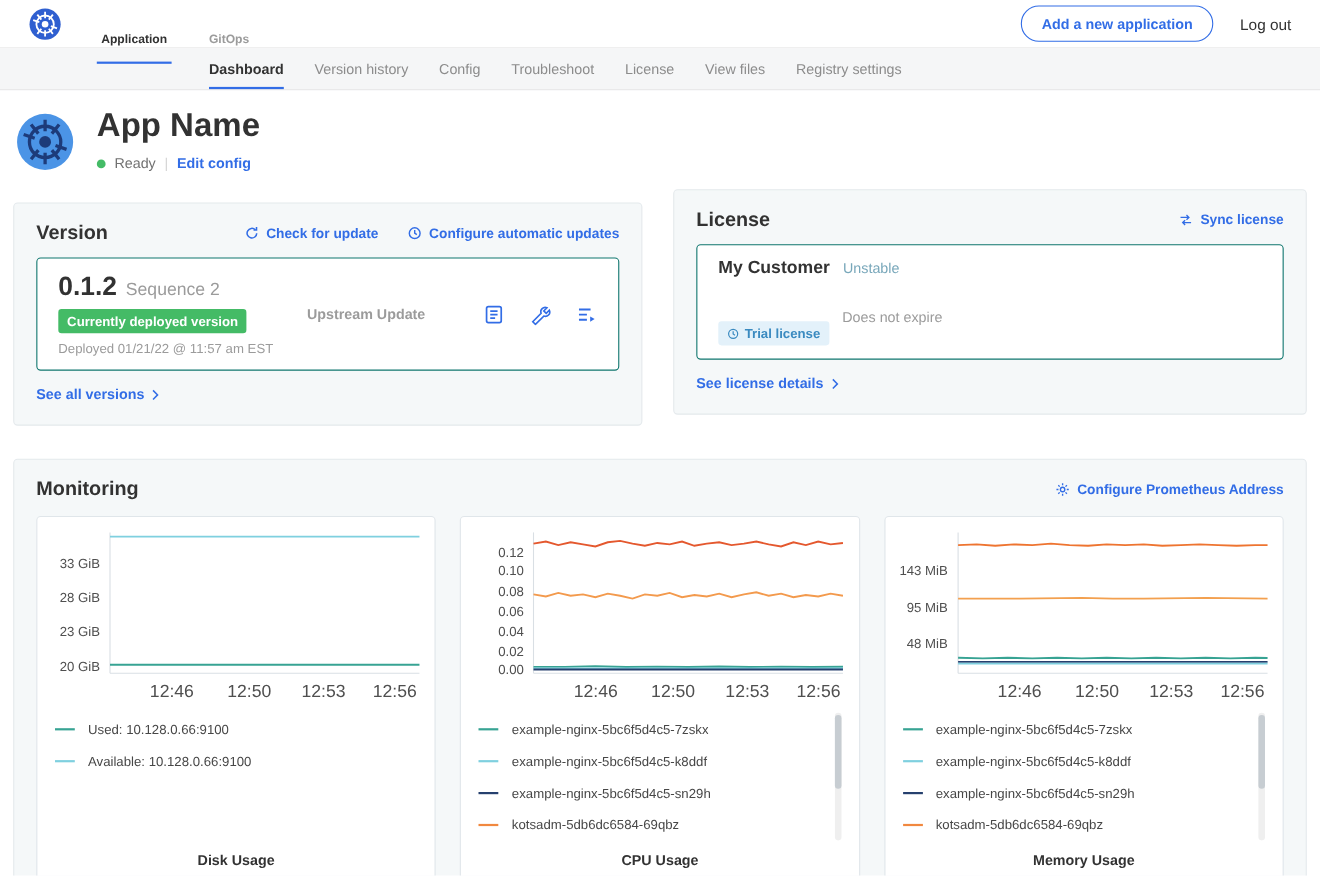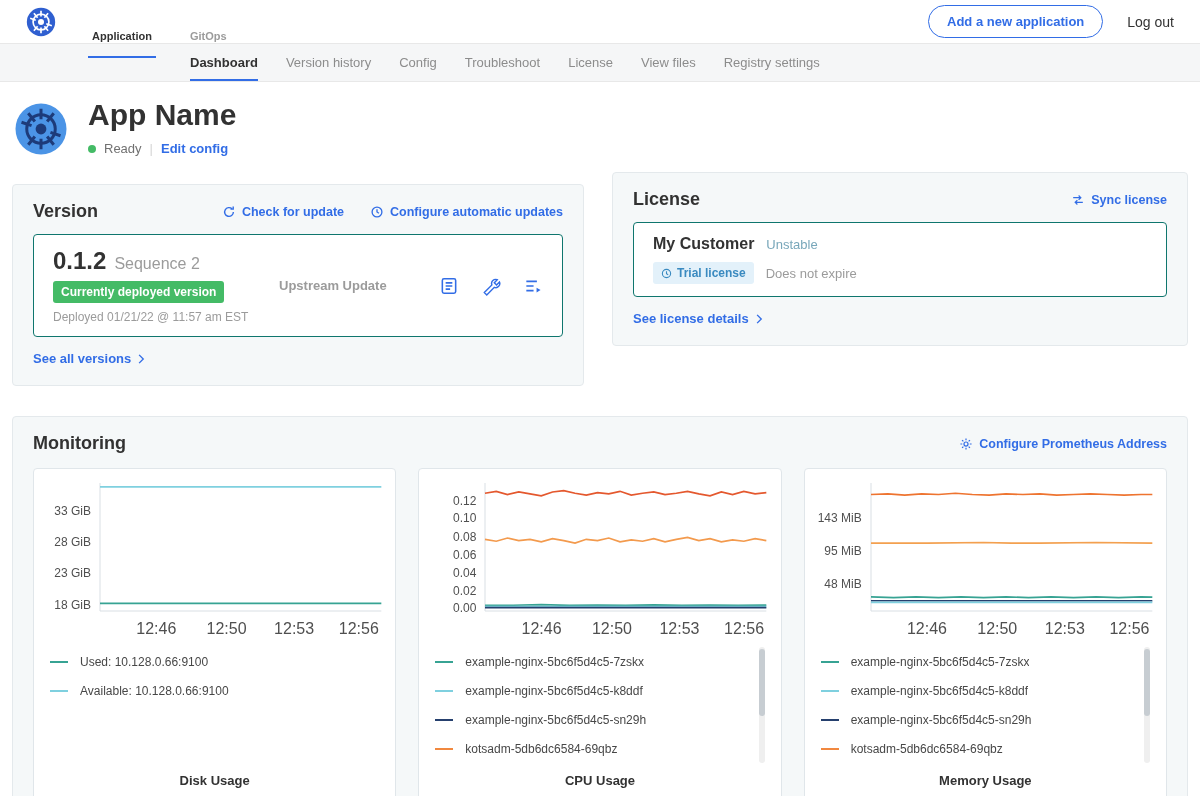--- a/index.html
+++ b/index.html
@@ -61,21 +61,21 @@
   .upstream { font-size: 13px; font-weight: bold; color: #9b9b9b; margin-left: 14px; }
   .v-icons { margin-left: auto; display: flex; gap: 22px; color: #326de6; align-items: center; }
   .icon-btn { background: none; border: none; color: #326de6; cursor: pointer; padding: 0; }
   .icon-btn svg { width: 20px; height: 20px; }
 
   
   .l-row1 { display: flex; align-items: baseline; gap: 12px; }
   .customer { font-size: 16px; font-weight: bold; }
   .channel { font-size: 13px; color: #78a7ba; }
   .l-row2 { margin-top: 9px; display: flex; align-items: center; gap: 12px; }
-  .badge-blue { display: inline-flex; align-items: center; gap: 5px; background: #e3f1fa; color: #3a8ac0; font-size: 12px; font-weight: bold; padding: 4px 8px; border-radius: 3px; }
+  .badge-blue { display: inline-flex; align-items: center; gap: 5px; background: #e3f1fa; color: #3a8ac0; font-size: 12px; font-weight: bold; padding: 4px 8px; border-radius: 3px; margin-top: 30px; }
   .badge-blue svg { width: 11px; height: 11px; }
   .expire { font-size: 13px; color: #9b9b9b; }
 
   
   .monitoring { margin-top: 30px; padding-bottom: 14px; }
   .charts-row { display: flex; gap: 22px; margin-top: 14px; }
   .chart-card { flex: 1; background: #fff; border: 1px solid #e0e6ea; border-radius: 4px; padding: 14px 14px 12px; display: flex; flex-direction: column; min-height: 330px; }
   .chart-area { display: flex; }
   .y-col { width: 52px; position: relative; height: 128px; flex-shrink: 0; }
   .y-tick { position: absolute; right: 9px; transform: translateY(-50%); font-size: 12px; color: #4f4f4f; white-space: nowrap; }
@@ -260,21 +260,21 @@
         </span>
       </div>
     </div>
     <div class="charts-row">
         <div class="chart-card">
     <div class="chart-area">
       <div class="y-col">
               <div class="y-tick" style="top: 22%;">33 GiB</div>
               <div class="y-tick" style="top: 46%;">28 GiB</div>
               <div class="y-tick" style="top: 70%; margin-left: 28px;">23 GiB</div>
-              <div class="y-tick" style="top: 95%;">18 GiB</div>
+              <div class="y-tick" style="top: 95%;">20 GiB</div>
             </div>
       <div class="plot-col">
         <div class="plot-wrap">
           <svg class="plot" viewBox="0 0 100 100" preserveAspectRatio="none">
             <line class="axis" x1="0" y1="0" x2="0" y2="100" vector-effect="non-scaling-stroke"></line>
             <line class="axis" x1="0" y1="100" x2="100" y2="100" vector-effect="non-scaling-stroke"></line>
           <polyline points="0,3 100,3" fill="none" stroke="#7fd0df" stroke-width="1.7" vector-effect="non-scaling-stroke"></polyline>
                   <polyline points="0,94 100,94" fill="none" stroke="#37a393" stroke-width="1.7" vector-effect="non-scaling-stroke"></polyline>
                 </svg>
         </div>

